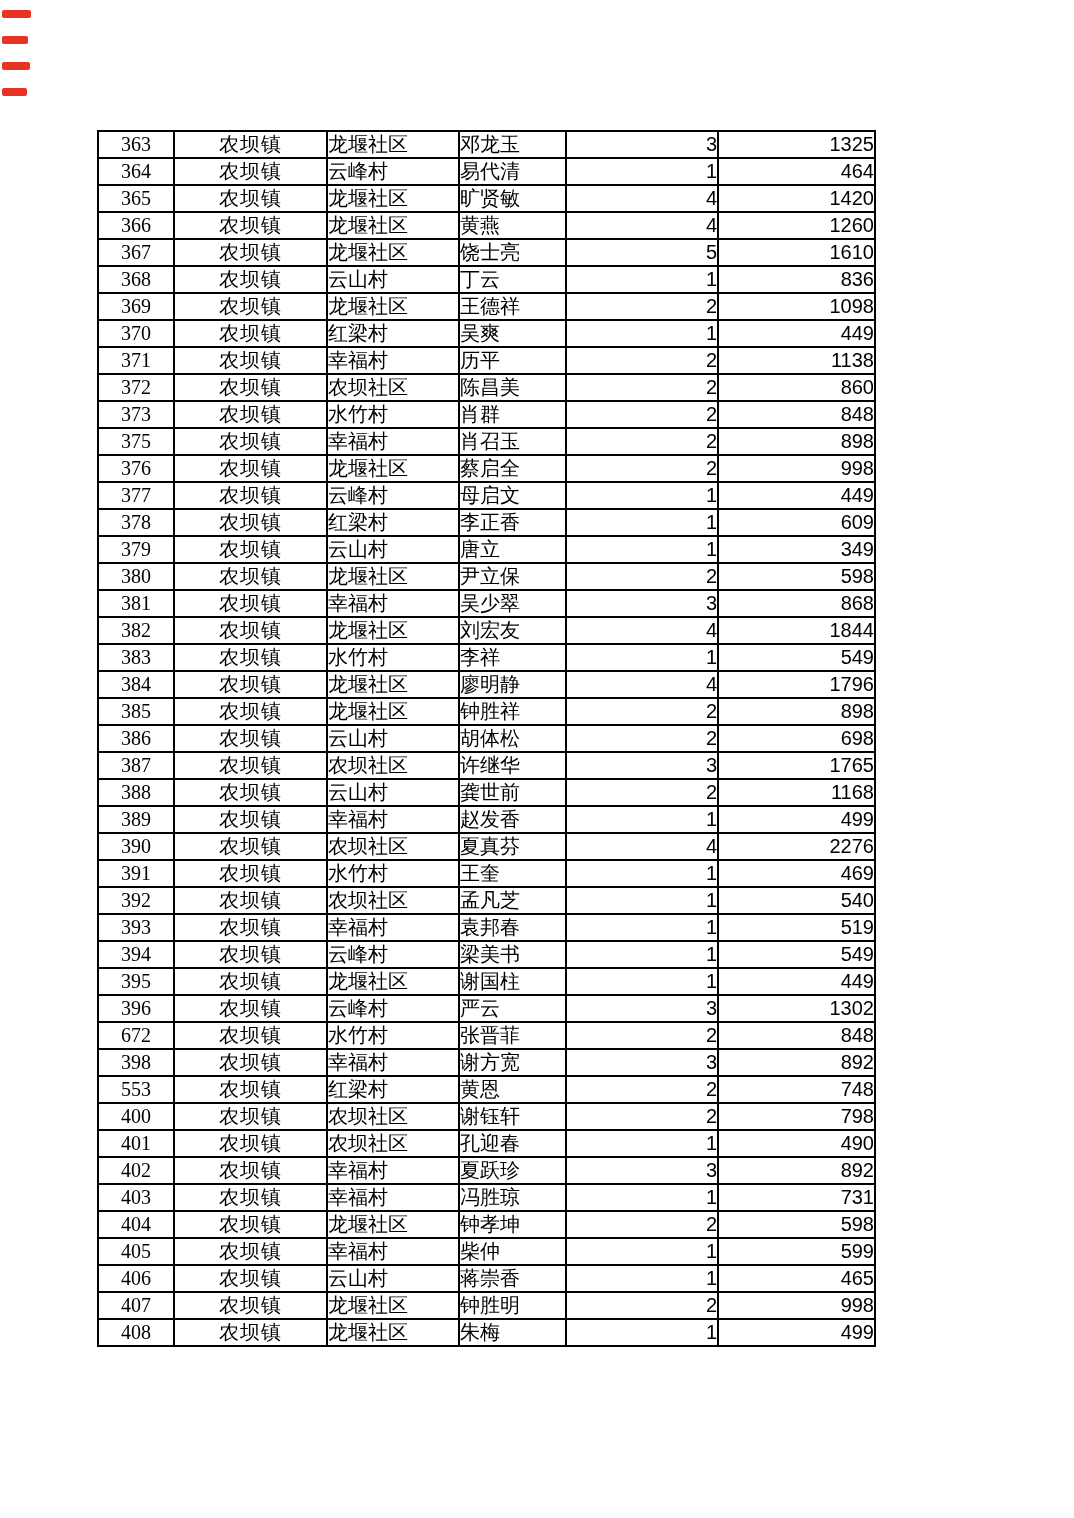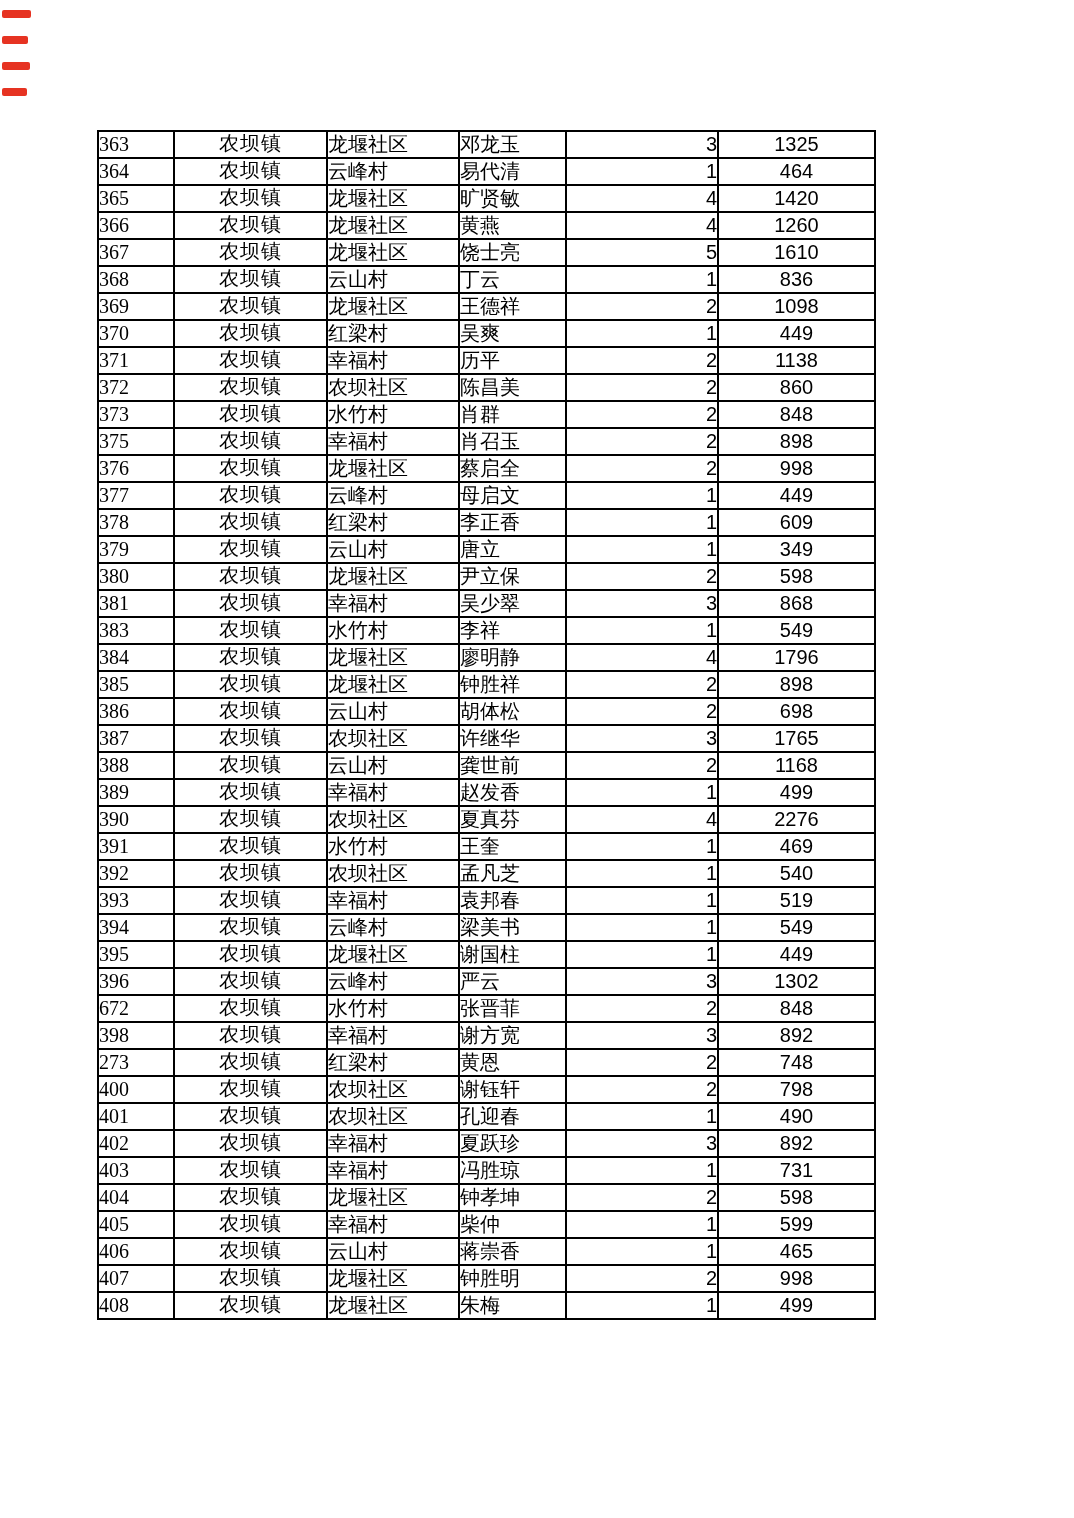--- a/index.html
+++ b/index.html
@@ -30,39 +30,40 @@
     font-size:20px;
     line-height:25px;
     color:#000000;
     white-space:nowrap;
     overflow:hidden;
     vertical-align:middle;
   }
   td.c0{
     font-family:"Liberation Serif","DejaVu Serif",serif;
     font-size:21px;
+    text-align:center;
     color:#1c1c1c;
   }
   td.c1{
-    font-family:Liberation Mono, monospace;
+    font-family:Liberation Serif, serif;
     font-size:20px;
     text-align:center;
     color:#1c1c1c;
     letter-spacing:1px;
   }
   td.c2, td.c3{
     text-align:left;
     padding-left:4px;
   }
   td.c4{
     text-align:right;
     padding-right:5px;
   }
   td.c5{
-    text-align:center;
+    text-align:right;
     padding-right:4px;
     margin-top:20px;
   }
 </style>
 </head>
 <body>
 
 <div class="red-marks">
   <span class="red-dash" style="background: rgb(230, 51, 34);"></span>
   <span class="red-dash" style="background: rgb(230, 51, 34);"></span>
@@ -218,20 +219,28 @@
       </tr>
       <tr>
         <td class="c0">381</td>
         <td class="c1">农坝镇</td>
         <td class="c2">幸福村</td>
         <td class="c3">吴少翠</td>
         <td class="c4">3</td>
         <td class="c5">868</td>
       </tr>
       <tr>
+        <td class="c0">382</td>
+        <td class="c1">农坝镇</td>
+        <td class="c2">龙堰社区</td>
+        <td class="c3">刘宏友</td>
+        <td class="c4">4</td>
+        <td class="c5">1844</td>
+      </tr>
+      <tr>
         <td class="c0">383</td>
         <td class="c1">农坝镇</td>
         <td class="c2">水竹村</td>
         <td class="c3">李祥</td>
         <td class="c4">1</td>
         <td class="c5">549</td>
       </tr>
       <tr>
         <td class="c0">384</td>
         <td class="c1">农坝镇</td>
@@ -346,21 +355,21 @@
       </tr>
       <tr>
         <td class="c0">398</td>
         <td class="c1">农坝镇</td>
         <td class="c2">幸福村</td>
         <td class="c3">谢方宽</td>
         <td class="c4">3</td>
         <td class="c5">892</td>
       </tr>
       <tr>
-        <td class="c0">273</td>
+        <td class="c0">553</td>
         <td class="c1">农坝镇</td>
         <td class="c2">红梁村</td>
         <td class="c3">黄恩</td>
         <td class="c4">2</td>
         <td class="c5">748</td>
       </tr>
       <tr>
         <td class="c0">400</td>
         <td class="c1">农坝镇</td>
         <td class="c2">农坝社区</td>

